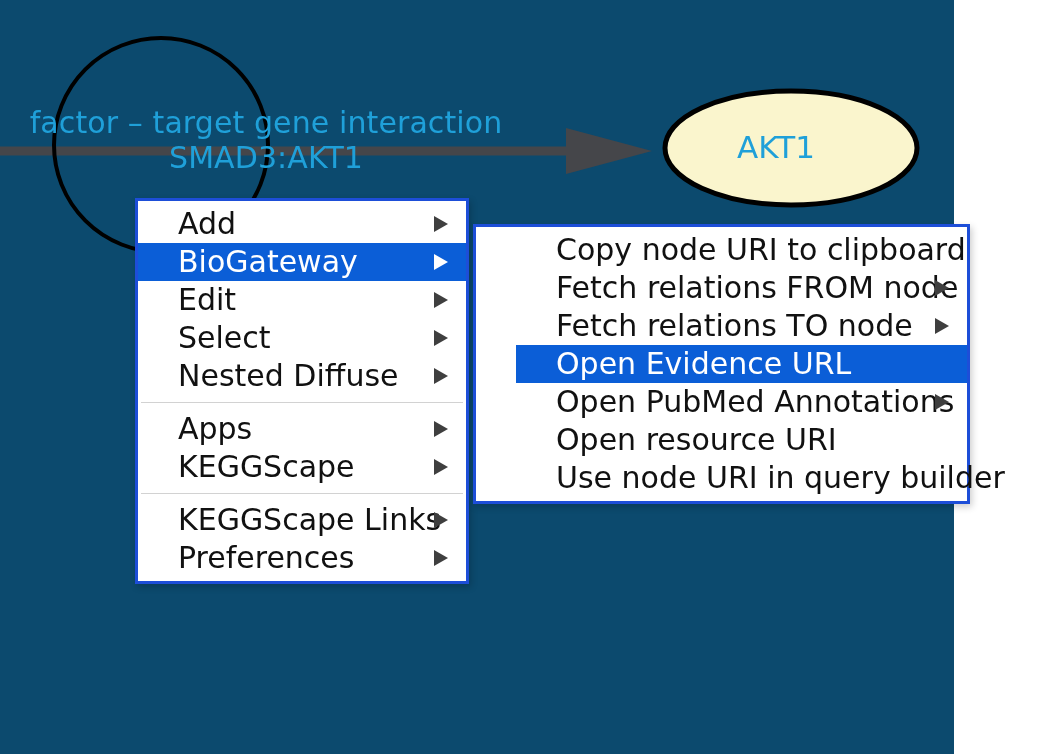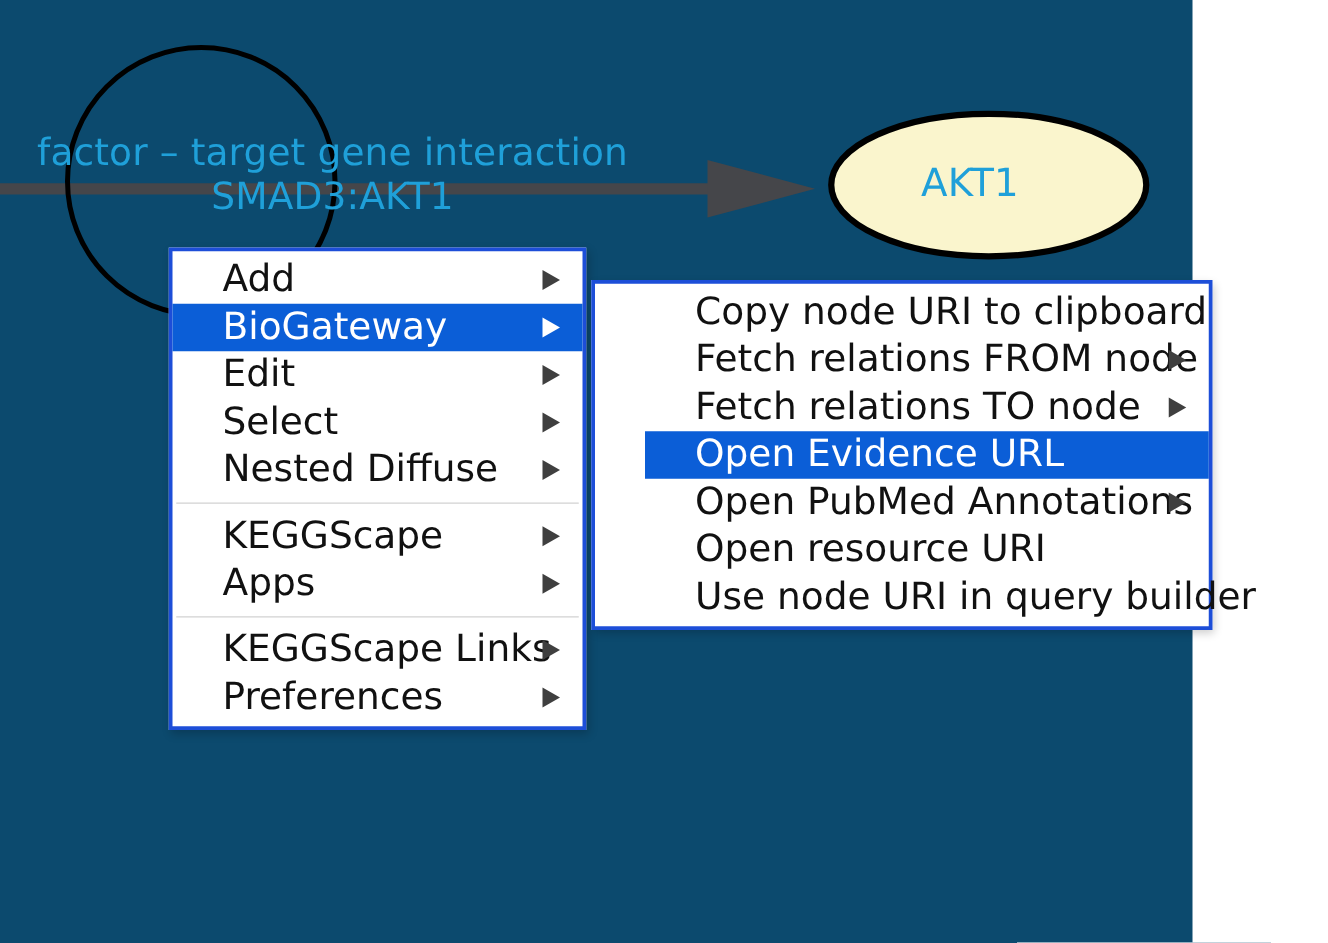--- a/index.html
+++ b/index.html
@@ -134,25 +134,25 @@
       <span class="arrow"></span>
     </div>
     <div class="menu-item">
       <span>Nested Diffuse</span>
       <span class="arrow"></span>
     </div>
 
     <div class="menu-sep"></div>
 
     <div class="menu-item">
-      <span>KEGGScape</span>
+      <span>Apps</span>
       <span class="arrow"></span>
     </div>
     <div class="menu-item">
-      <span>Apps</span>
+      <span>KEGGScape</span>
       <span class="arrow"></span>
     </div>
 
     <div class="menu-sep"></div>
 
     <div class="menu-item">
       <span>KEGGScape Links</span>
       <span class="arrow"></span>
     </div>
     <div class="menu-item">

